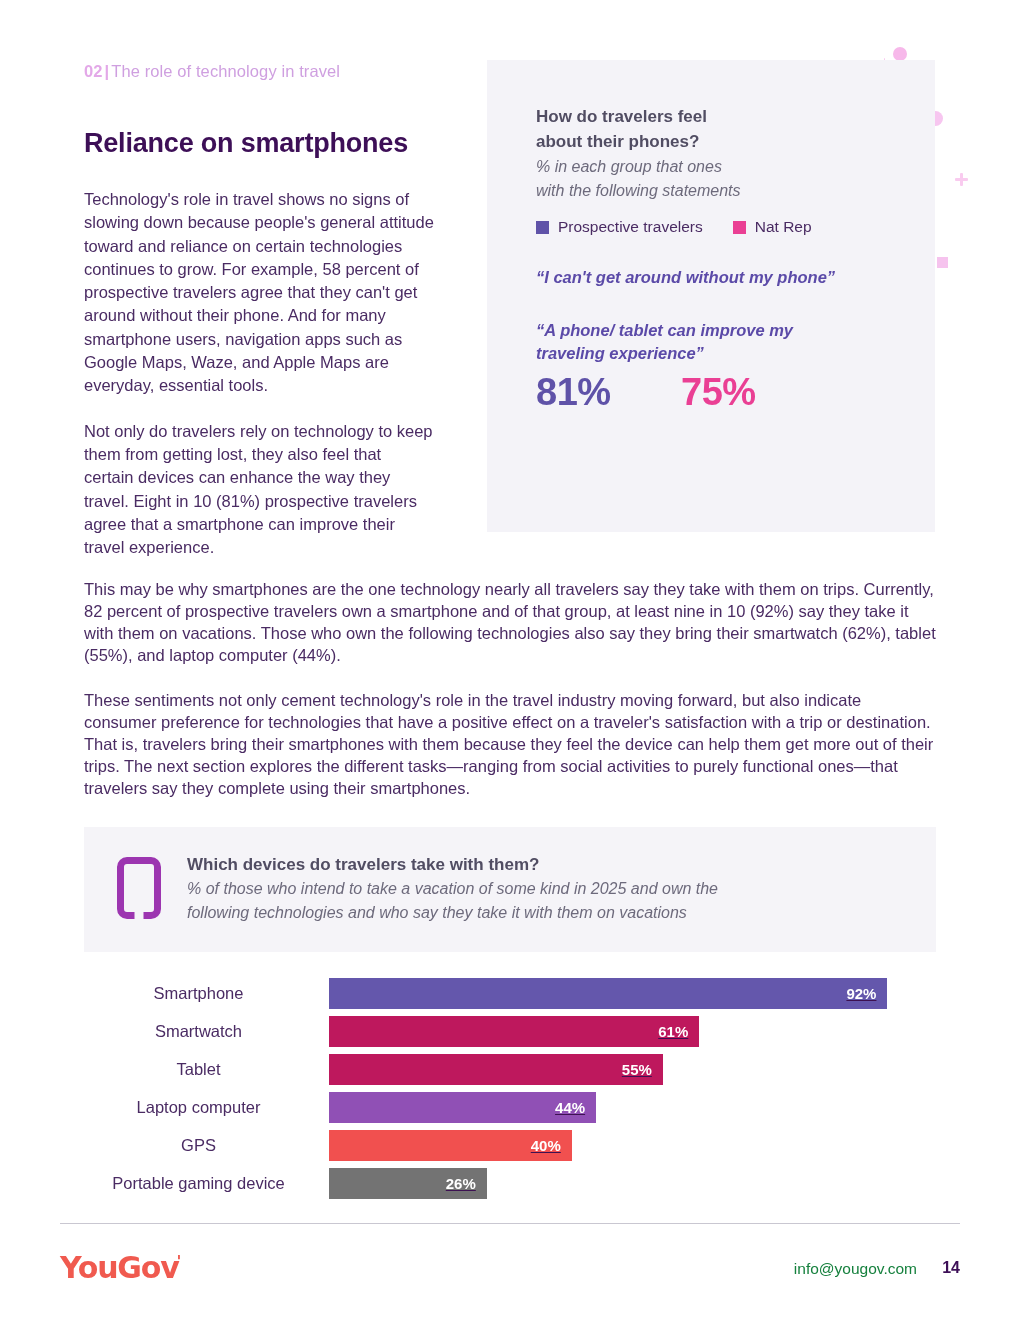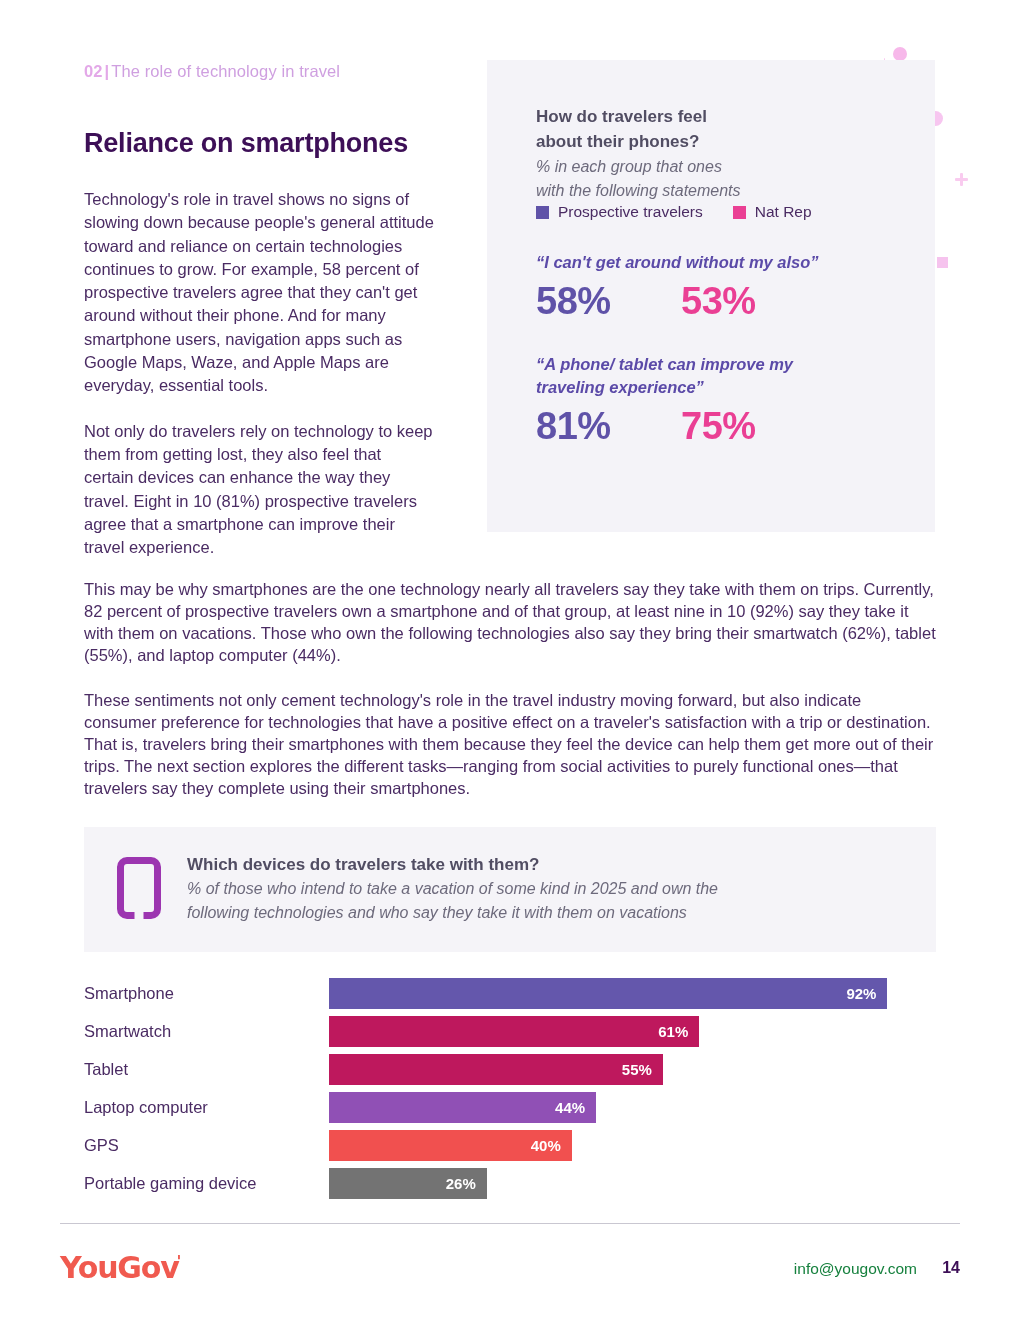--- a/index.html
+++ b/index.html
@@ -67,21 +67,21 @@
   }
   .stat-panel .pad { padding: 44px 0 0 49px; }
   .sp-title {
     font-size: 17px; font-weight: 700; color: #514d63;
     line-height: 25px; margin: 0;
   }
   .sp-sub {
     font-size: 16px; font-style: italic; color: #6d6a7c;
     line-height: 24px; margin: 1px 0 0 0;
   }
-  .legend { display: flex; align-items: center; }
+  .legend { margin-top: 15px; display: flex; align-items: center; }
   .legend-item { display: flex; align-items: center; margin-right: 30px; }
   .swatch { width: 13px; height: 13px; margin-right: 9px; display: inline-block; }
   .legend-label { font-size: 15.5px; color: #4a2b63; }
 
   .quote {
     margin-top: 30px;
     font-size: 16.5px; font-style: italic; font-weight: 600;
     color: #5b4aa8; line-height: 23px;
     max-width: 330px;
   }
@@ -143,33 +143,34 @@
     left: 84px; top: 978px;
     width: 852px;
   }
   .bar-row {
     display: flex; align-items: center;
     height: 31px;
     margin-bottom: 7px;
   }
   .bar-label {
     width: 245px;
-    text-align: left;
+    text-align: center;
     padding-right: 16px;
     font-size: 16.5px;
     color: #4a2b63;
     box-sizing: border-box;
     white-space: nowrap;
   }
   .bar-track { flex: 1; position: relative; height: 31px; }
   .bar-fill {
     height: 31px;
     display: flex; align-items: center; justify-content: flex-end;
     box-sizing: border-box;
     padding-right: 11px;
+    text-decoration: underline;
   }
   .bar-value {
     color: #ffffff; font-size: 15px; font-weight: 700;
   }
 
   
   .divider {
     position: absolute;
     left: 60px; top: 1223px;
     width: 900px; height: 1px;
@@ -236,25 +237,21 @@
       <div class="legend-item">
         <span class="swatch" style="background:#5f52a8;"></span>
         <span class="legend-label">Prospective travelers</span>
       </div>
       <div class="legend-item">
         <span class="swatch" style="background:#ea3f94;"></span>
         <span class="legend-label">Nat Rep</span>
       </div>
     </div>
 
-    <div class="quote">“I can't get around without my also”</div>
-    <div class="figs">
-      <div class="fig a">58%</div>
-      <div class="fig b">53%</div>
-    </div>
+    <div class="quote">“I can't get around without my phone”</div>
 
     <div class="quote">“A phone/ tablet can improve my traveling experience”</div>
     <div class="figs">
       <div class="fig a">81%</div>
       <div class="fig b">75%</div>
     </div>
   </div>
 </div>
 
 <div class="wide" style="top:578px;">

